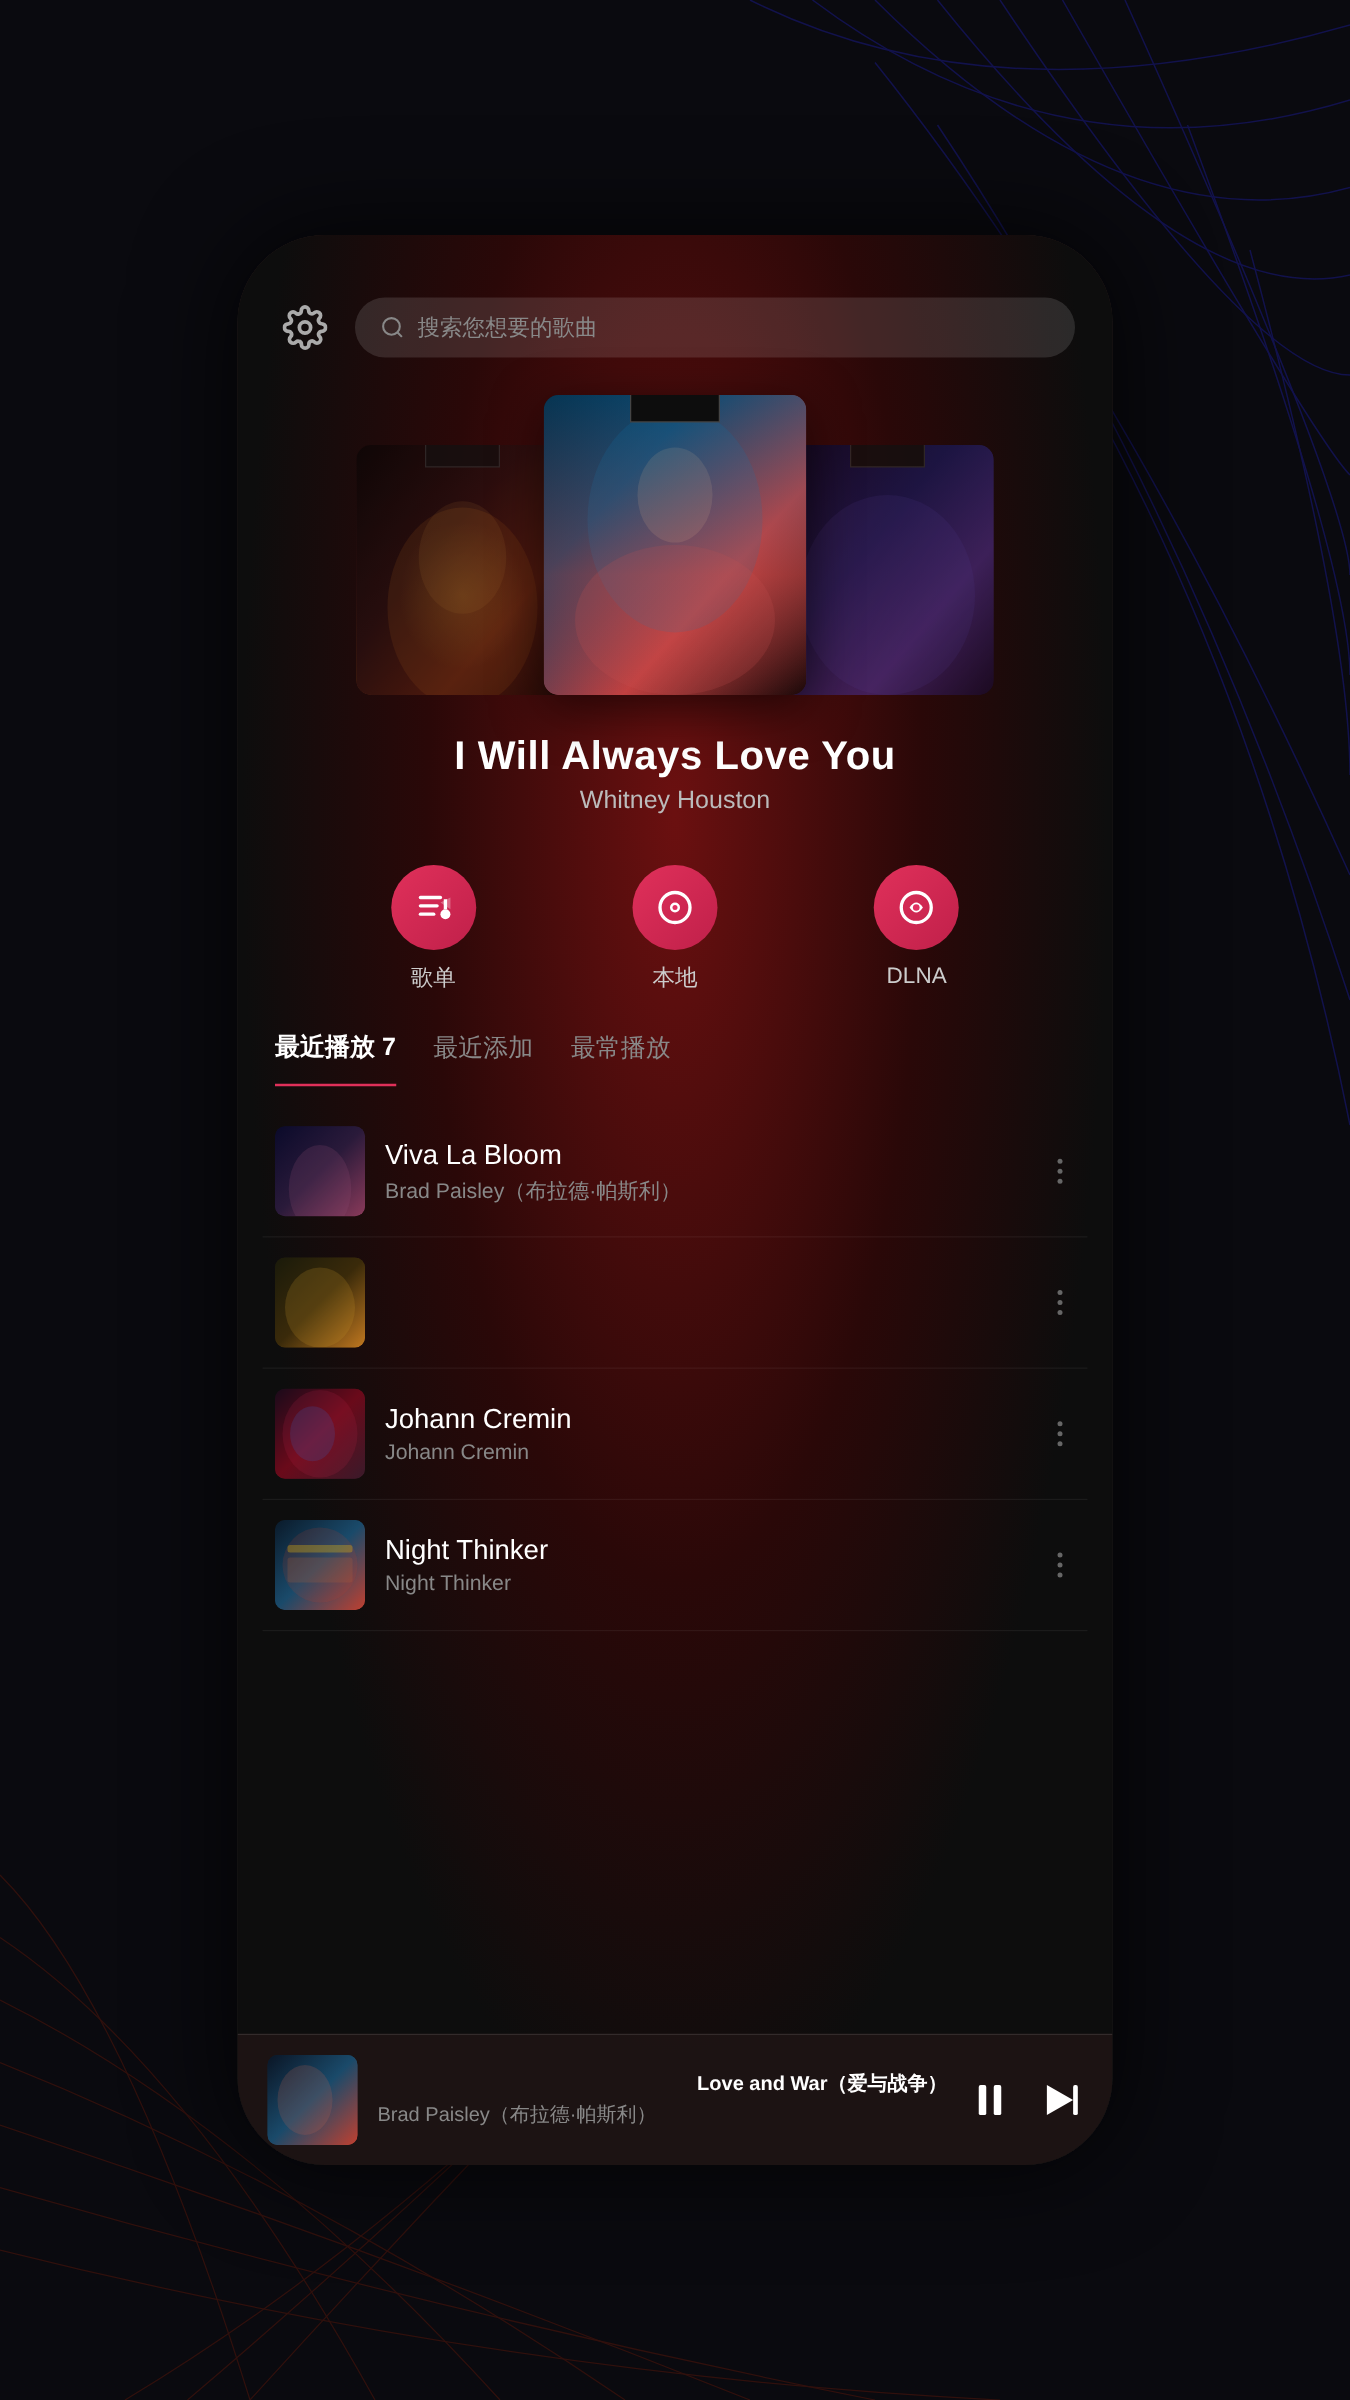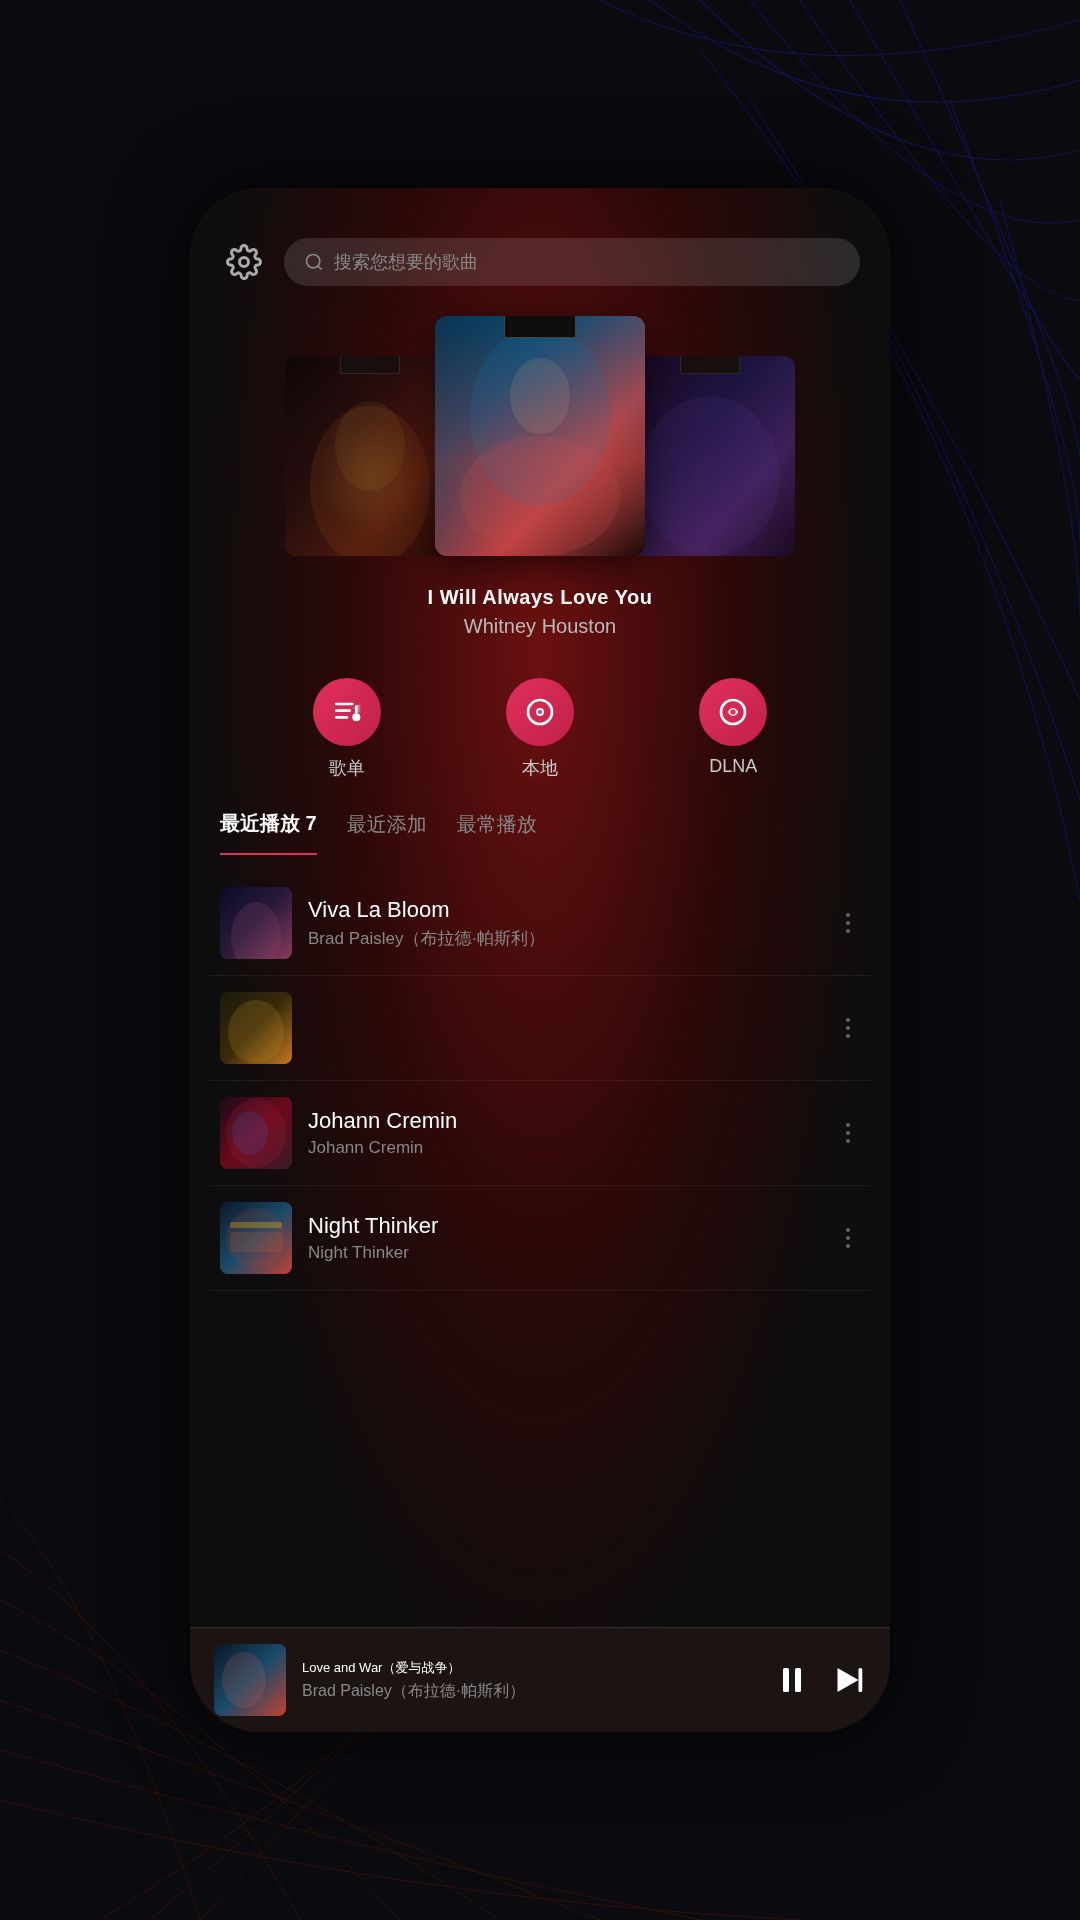--- a/index.html
+++ b/index.html
@@ -187,21 +187,21 @@
     }
 
     
     .song-info {
       text-align: center;
       padding: 20px 0 10px;
     }
 
     .song-title {
       color: #fff;
-      font-size: 20px;
+      font-size: 32px;
       font-weight: 600;
       letter-spacing: 0.5px;
     }
 
     .song-artist {
       color: #bbb;
       font-size: 20px;
       margin-top: 6px;
     }
 
@@ -345,22 +345,23 @@
       background: linear-gradient(135deg, #0a1a2a, #1a4a6a, #c04030);
       flex-shrink: 0;
     }
 
     .np-info {
       flex: 1;
     }
 
     .np-title {
       color: #fff;
-      font-size: 13px;
-      font-weight: 400;
+      font-size: 16px;
+      font-weight: 700;
+      text-align: right;
     }
 
     .np-artist {
       color: #888;
       font-size: 16px;
       margin-top: 4px;
     }
 
     .np-controls {
       display: flex;

